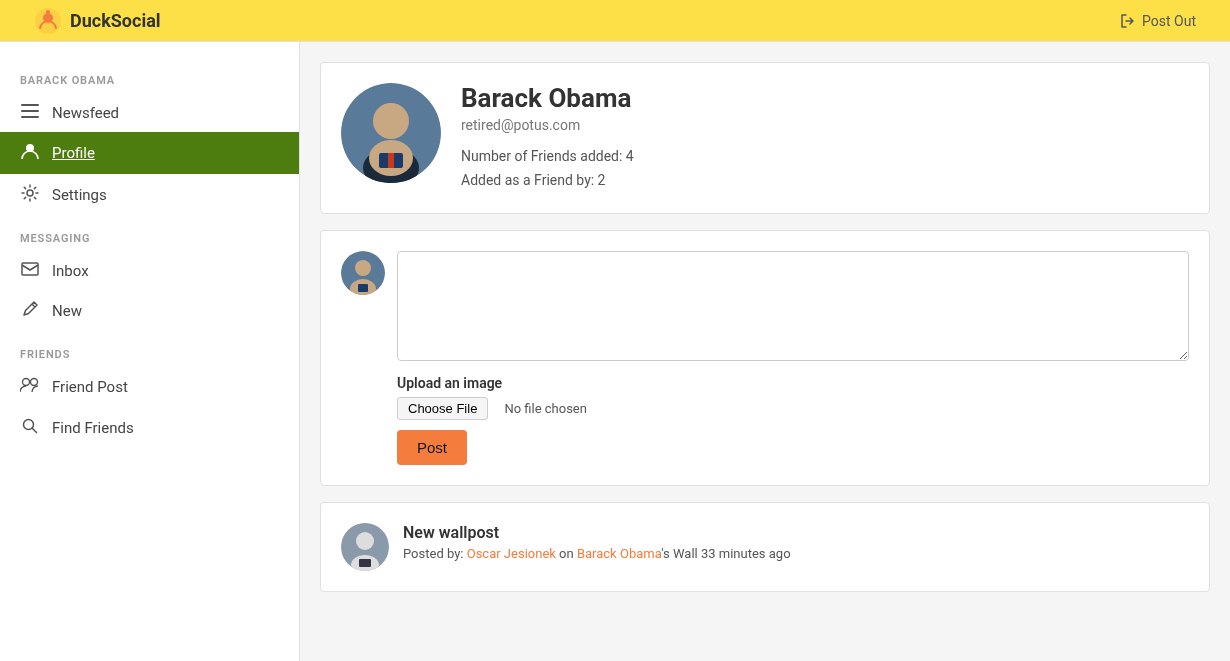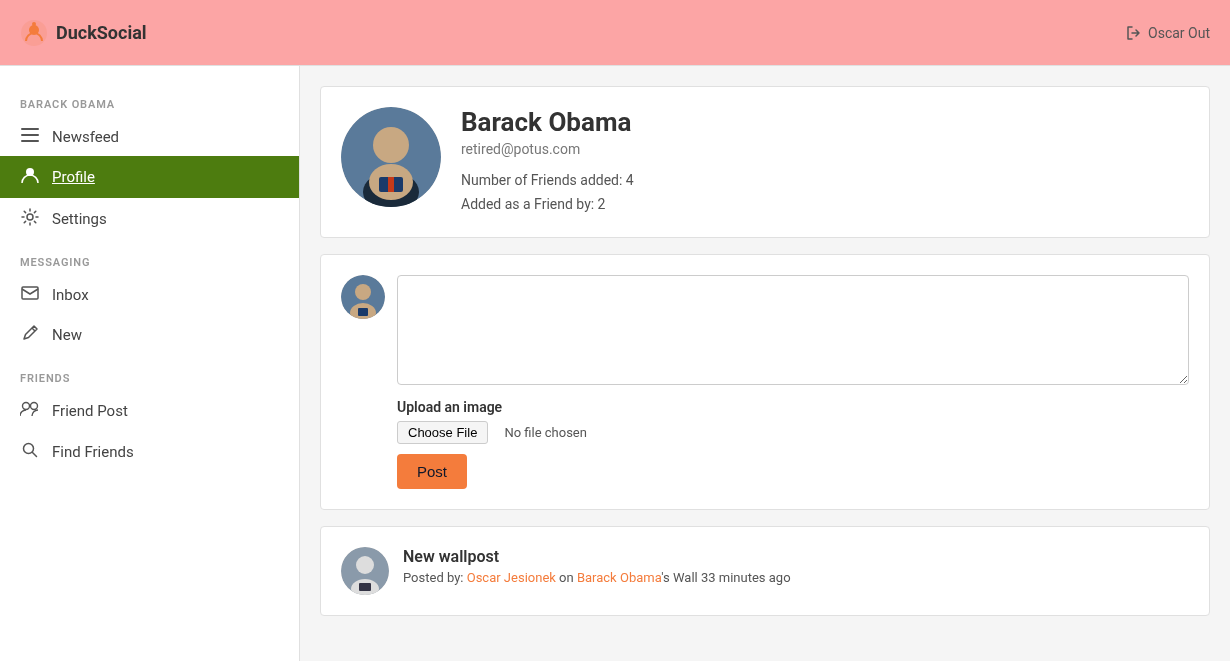--- a/index.html
+++ b/index.html
@@ -1,21 +1,21 @@
 <!DOCTYPE html>
 <html><head>
   <meta charset="utf-8">
   <style>
     * { box-sizing: border-box; margin: 0; padding: 0; }
     body { font-family: -apple-system, BlinkMacSystemFont, 'Segoe UI', Roboto, sans-serif; background: #f5f5f5; color: #333; display: flex; flex-direction: column; height: 661px; overflow: hidden; }
 
     
     .header {
       display: flex; align-items: center; justify-content: space-between;
-      padding: 0 20px; height: 66px; background: #fca5a5;
+      padding: 0 34px; height: 42px; background: #fde047;
       border-bottom: 1px solid #e0e0e0;
     }
     .logo { display: flex; align-items: center; gap: 8px; font-weight: 700; font-size: 18px; color: #333; }
     .logo-icon { width: 28px; height: 28px; }
     .sign-out { display: flex; align-items: center; gap: 6px; color: #555; font-size: 14px; cursor: pointer; }
 
     
     .main { display: flex; flex: 1; overflow: hidden; }
 
     
@@ -88,21 +88,21 @@
       <ellipse cx="14" cy="11" rx="5" ry="5" fill="#f47c3c"></ellipse>
       <path d="M6 22c0-4.4 3.6-8 8-8s8 3.6 8 8" stroke="#f47c3c" stroke-width="2" fill="none"></path>
       <circle cx="14" cy="5" r="2" fill="#f47c3c"></circle>
     </svg>
     <span>DuckSocial</span>
   </div>
   <div class="sign-out">
     <svg width="16" height="16" viewBox="0 0 16 16" fill="none">
       <path d="M6 2H2v12h4M10 5l3 3-3 3M13 8H6" stroke="#555" stroke-width="1.5" stroke-linecap="round" stroke-linejoin="round"></path>
     </svg>
-    <span>Oscar Out</span>
+    <span>Post Out</span>
   </div>
 </header>
 
 <div class="main">
 
   <nav class="sidebar">
 
     <div class="sidebar-section-label">BARACK OBAMA</div>
 
     <div class="sidebar-item">

